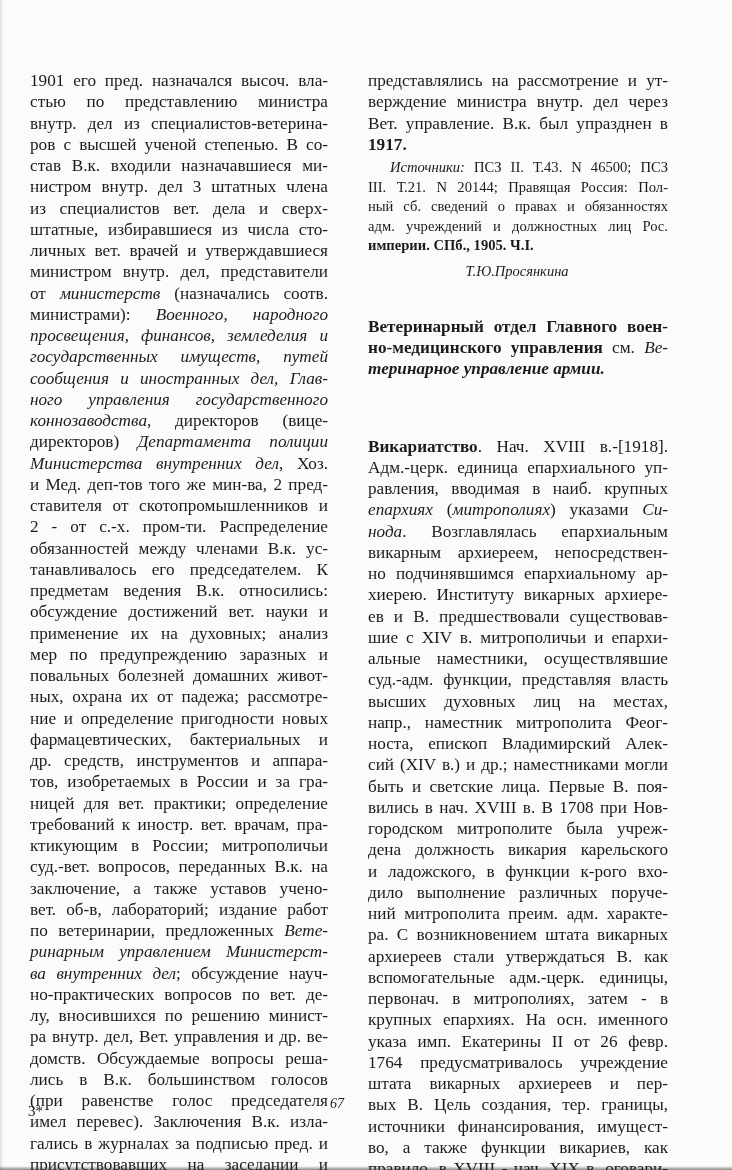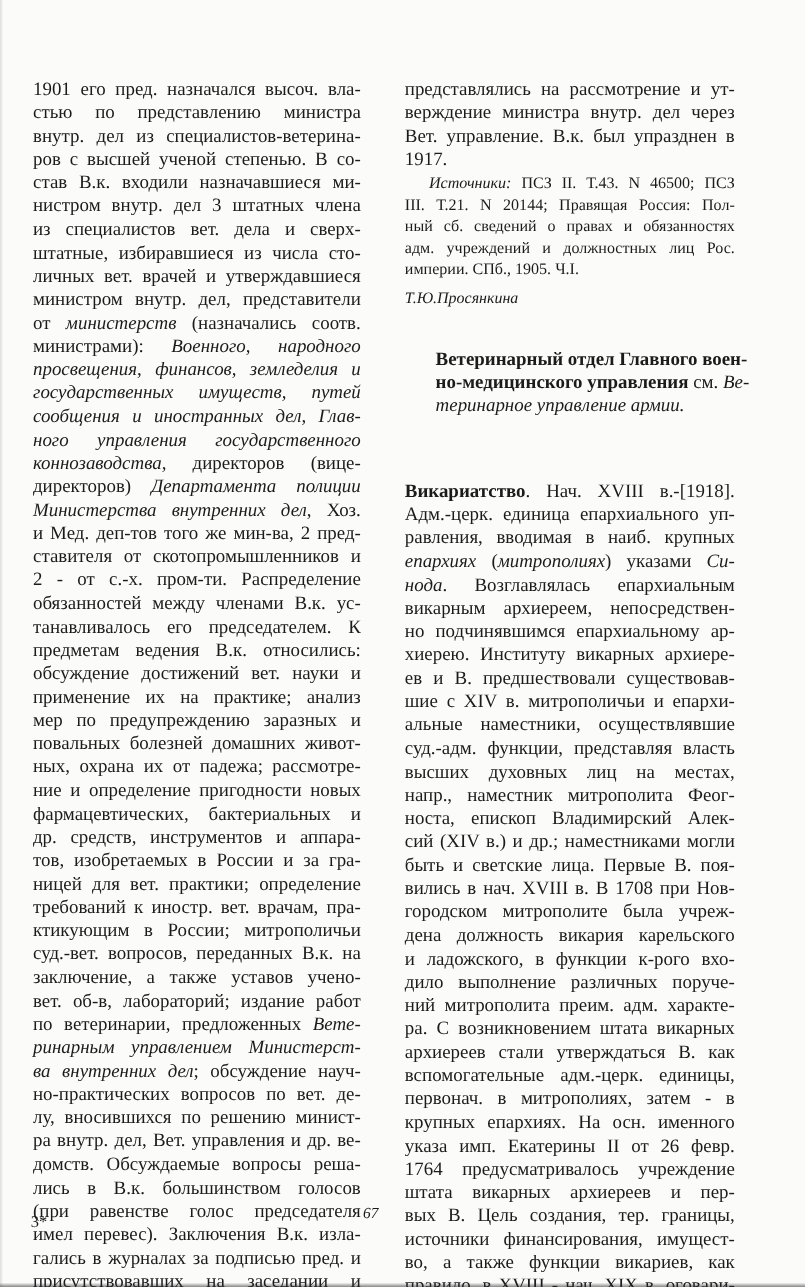--- a/index.html
+++ b/index.html
@@ -23,32 +23,32 @@
       position: absolute;
       top: 70px;
       font-size: 17.2px;
       line-height: 21.25px;
       text-align: justify;
       hyphens: manual;
     }
     .col-left { left: 30px; width: 298px; }
     .col-right { left: 368px; width: 300px; }
     .line { display: block; text-align: justify; text-align-last: justify; white-space: nowrap; }
-    .line.last { text-align-last: left; }
+    .line.last { text-align-last: left; font-weight: bold; }
     i, .it { font-style: italic; }
     b, .bd { font-weight: bold; }
     .sources {
       font-size: 14.6px; line-height: 19.5px; margin-top: 3px;
     }
     .sources .line:first-child { text-indent: 22px; }
     .author {
-      text-align: left; font-style: italic; font-size: 14.5px;
+      text-align: center; font-style: italic; font-size: 14.5px;
       margin-top: 5px; padding-right: 2px;
     }
-    .cross-ref { margin-top: 34px; margin-left: 28px; }
+    .cross-ref { margin-top: 34px; }
     .entry { margin-top: 56px; }
     .footer-sig {
       position: absolute; left: 28px; top: 1103px;
       font-size: 15px;
     }
     .footer-page {
       position: absolute; left: 330px; top: 1096px;
       font-size: 14px; font-style: italic;
     }
   </style>
@@ -78,21 +78,21 @@
       <span class="line"><span class="it">коннозаводства</span><span>, директоров (вице-</span></span>
       <span class="line"><span>директоров) </span><span class="it">Департамента полиции</span></span>
       <span class="line"><span class="it">Министерства внутренних дел</span><span>, Хоз.</span></span>
       <span class="line"><span>и Мед. деп-тов того же мин-ва, 2 пред-</span></span>
       <span class="line"><span>ставителя от скотопромышленников и</span></span>
       <span class="line"><span>2 - от с.-х. пром-ти. Распределение</span></span>
       <span class="line"><span>обязанностей между членами В.к. ус-</span></span>
       <span class="line"><span>танавливалось его председателем. К</span></span>
       <span class="line"><span>предметам ведения В.к. относились:</span></span>
       <span class="line"><span>обсуждение достижений вет. науки и</span></span>
-      <span class="line"><span>применение их на практике; анализ</span></span>
+      <span class="line"><span>применение их на духовных; анализ</span></span>
       <span class="line"><span>мер по предупреждению заразных и</span></span>
       <span class="line"><span>повальных болезней домашних живот-</span></span>
       <span class="line"><span>ных, охрана их от падежа; рассмотре-</span></span>
       <span class="line"><span>ние и определение пригодности новых</span></span>
       <span class="line"><span>фармацевтических, бактериальных и</span></span>
       <span class="line"><span>др. средств, инструментов и аппара-</span></span>
       <span class="line"><span>тов, изобретаемых в России и за гра-</span></span>
       <span class="line"><span>ницей для вет. практики; определение</span></span>
       <span class="line"><span>требований к иностр. вет. врачам, пра-</span></span>
       <span class="line"><span>ктикующим в России; митрополичьи</span></span>

